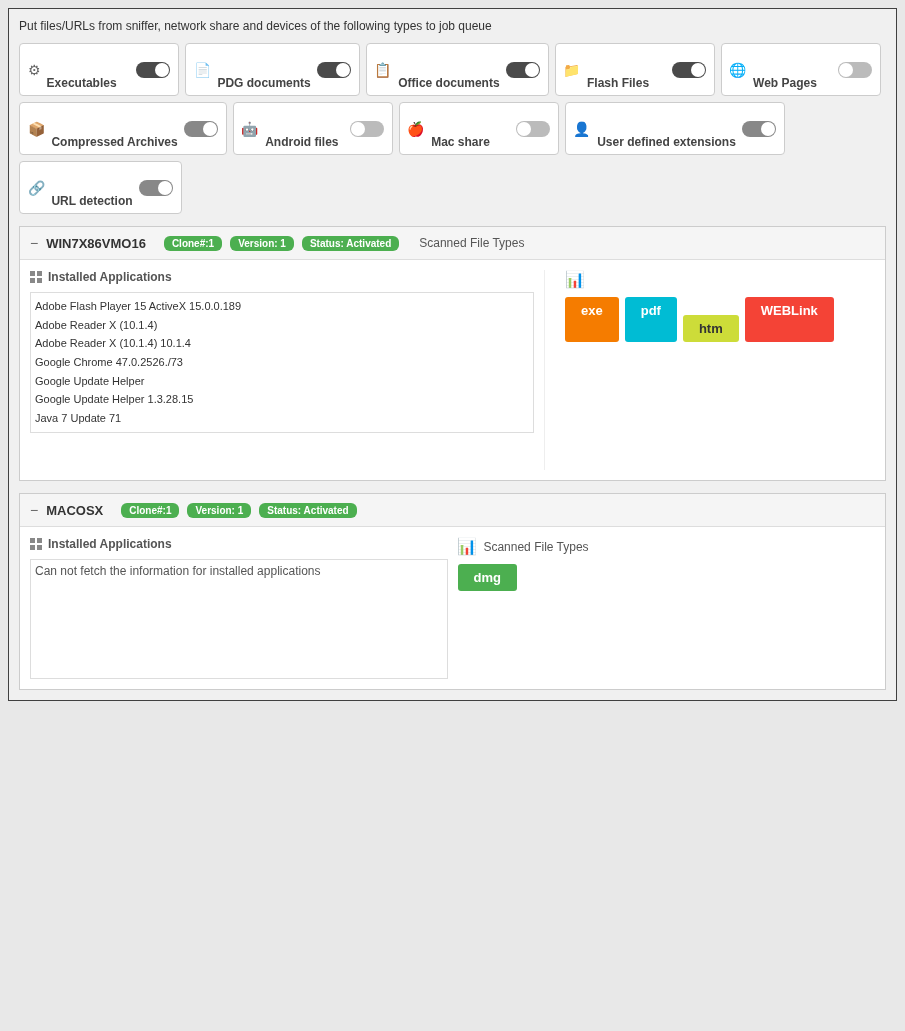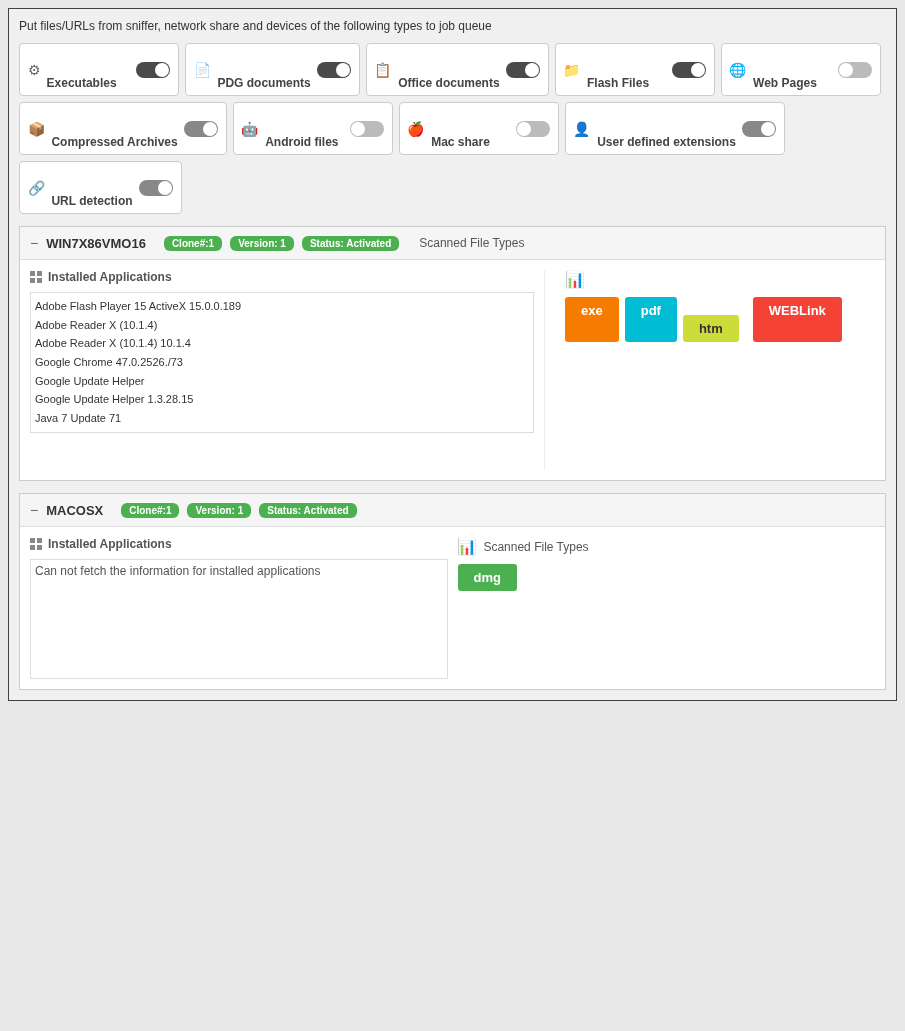--- a/index.html
+++ b/index.html
@@ -192,21 +192,21 @@
       border-radius: 3px;
       font-size: 13px;
       font-weight: bold;
       color: #fff;
       cursor: pointer;
     }
 
     .tag-orange { background: #f57c00; }
     .tag-cyan { background: #00bcd4; }
     .tag-yellow { background: #cddc39; color: #333; margin-top: 18px; }
-    .tag-red { background: #f44336; margin-left: 8px; }
+    .tag-red { background: #f44336; }
     .tag-green { background: #4caf50; }
 
     .scanned-icon {
       font-size: 16px;
       color: #666;
     }
 
     .scanned-header {
       display: flex;
       align-items: center;

